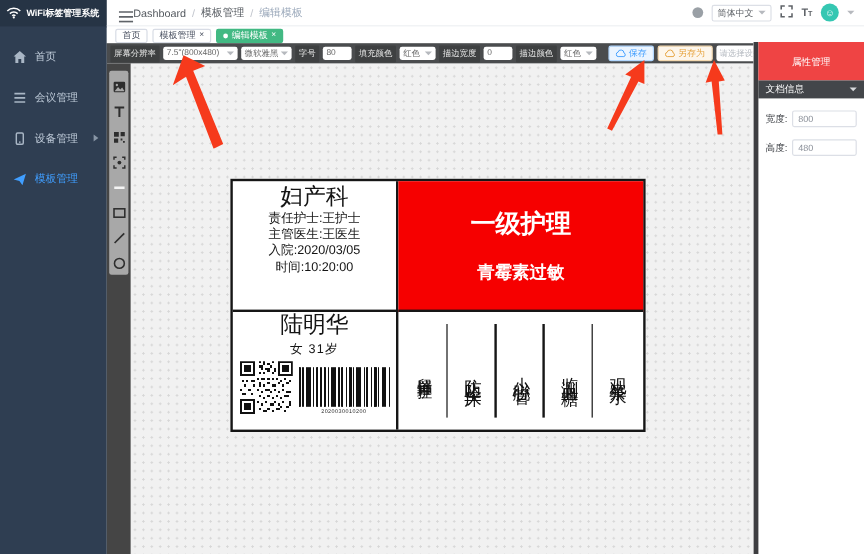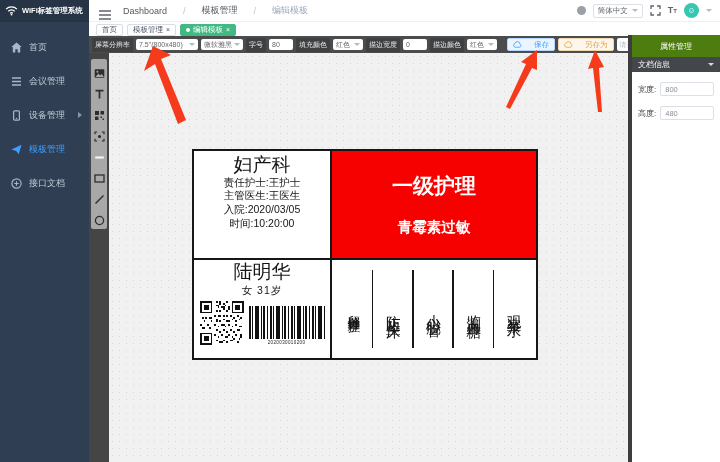--- a/index.html
+++ b/index.html
@@ -12,21 +12,21 @@
   .logo { height:22px; background:#263445; display:flex; align-items:center; gap:4px; padding:0 5px; color:#fff; font-size:7.5px; font-weight:bold; white-space:nowrap; }
   .menu { padding-top:8px; }
   .menu-item { display:flex; align-items:center; height:34px; padding:0 7px 0 11px; color:#bfcbd9; font-size:9px; cursor:pointer; }
   .menu-item .mi { width:11px; height:11px; margin-right:7px; flex:none; color:#a9b6c5; }
   .menu-item.active, .menu-item.active .mi { color:#409eff; }
   .sub-arrow { margin-left:auto; width:0; height:0; border-top:3px solid transparent; border-bottom:3px solid transparent; border-left:4px solid #8795a5; }
 
   
   .main-header { position:absolute; left:89px; top:0; width:631px; height:22px; background:#fff; border-bottom:1px solid #eef0f3; display:flex; align-items:center; padding:0 8px 0 10px; }
   .hamburger { color:#5f6368; width:12px; height:10px; flex:none; }
-  .breadcrumb { display:flex; align-items:center; gap:16px; margin-left:12px; font-size:9px; }
+  .breadcrumb { display:flex; align-items:center; gap:5px; font-size:9px; }
   .bc-item { color:#54595f; }
   .bc-sep { color:#c0c4cc; }
   .bc-last { color:#9aa8ba; }
   .header-right { margin-left:auto; display:flex; align-items:center; gap:7px; }
   .theme-dot { width:9px; height:9px; border-radius:50%; background:#9aa0a6; }
   .lang-select { height:14px; border:1px solid #dcdfe6; border-radius:2px; display:flex; align-items:center; gap:4px; padding:0 4px; font-size:7.5px; color:#5f6368; background:#fff; }
   .caret-down { width:0; height:0; border-left:3px solid transparent; border-right:3px solid transparent; border-top:3.5px solid #b6b9be; }
   .hicon { color:#5f6368; }
   .font-icon { font-size:9px; color:#5f6368; font-weight:bold; line-height:1; }
   .font-icon small { font-size:6px; }
@@ -36,21 +36,21 @@
   .tab-row { position:absolute; left:89px; top:23px; width:631px; height:13px; background:#fff; display:flex; align-items:center; gap:4px; padding-left:7px; }
   .tab { height:12px; display:flex; align-items:center; gap:3px; padding:0 5px; font-size:7.5px; color:#495060; background:#fff; border:1px solid #d8dce5; border-radius:2px; cursor:pointer; }
   .tab .dot { width:4px; height:4px; border-radius:50%; background:#fff; }
   .tab .x { font-size:7px; line-height:1; }
   .tab.active { background:#42b983; border-color:#42b983; color:#fff; }
 
   
   .toolbar { position:absolute; left:89px; top:36px; width:539px; height:17px; background:#4a4c4e; display:flex; align-items:center; gap:3px; padding:0 3px; white-space:nowrap; }
   .tlabel { background:#3e4041; color:#e9e9e9; font-size:7px; padding:2px 3px; border-radius:1px; flex:none; }
   .tselect, .tinput { background:#fff; border-radius:2px; height:11px; display:flex; align-items:center; gap:2px; padding:0 3px; color:#666; font-size:7px; flex:none; }
-  .btn { height:13px; display:flex; align-items:center; gap:12px; padding:0 5px; border-radius:2px; font-size:7.5px; border:1px solid; flex:none; cursor:pointer; }
+  .btn { height:13px; display:flex; align-items:center; gap:2px; padding:0 5px; border-radius:2px; font-size:7.5px; border:1px solid; flex:none; cursor:pointer; }
   .btn-save { background:#ecf5ff; border-color:#b3d8ff; color:#409eff; margin-left:7px; }
   .btn-saveas { background:#fdf6ec; border-color:#f5dab1; color:#e6a23c; }
   .btn-cast { background:#d9ecff; border-color:#a0cfff; color:#409eff; }
   .device-select { width:58px; color:#b4b9c0; }
   .device-select .caret-down { margin-left:auto; }
 
   
   .tool-strip { position:absolute; left:89px; top:53px; width:20px; height:409px; background:#454545; }
   .palette { position:absolute; left:2px; top:6px; width:16px; background:#a8a8a8; border-radius:2px; padding:6px 0; display:flex; flex-direction:column; align-items:center; gap:10px; }
   .ticon { width:11px; height:11px; color:#2e2e2e; cursor:pointer; }
@@ -79,21 +79,21 @@
           background-image:repeating-linear-gradient(90deg,#111 0 1px,transparent 1px 3px),
                            repeating-linear-gradient(90deg,#111 0 2px,transparent 2px 7px); }
   .bnum { font-size:4.5px; letter-spacing:.4px; color:#222; text-align:center; margin-top:1px; }
   .cell-vcare { display:flex; align-items:center; justify-content:space-evenly; padding:4px 3px; }
   .vcol { writing-mode:vertical-rl; text-orientation:upright; font-size:14.5px; letter-spacing:3px; color:#111; }
   .vcol.tight { font-size:12.5px; letter-spacing:1.5px; }
   .vdiv { width:1.5px; height:86%; background:#161616; }
 
   
   .props { position:absolute; left:628px; top:35px; width:92px; height:427px; background:#fff; border-left:4px solid #3d3d40; }
-  .props-title { height:22px; background:#4d7c0f; color:#fff; font-size:8px; display:flex; align-items:center; justify-content:center;text-align:center; }
+  .props-title { height:32px; background:#ef4444; color:#fff; font-size:8px; display:flex; align-items:center; justify-content:center;text-align:center; }
   .props-section { height:15px; background:#43464a; color:#fff; font-size:8px; display:flex; align-items:center; padding:0 6px; cursor:pointer; }
   .props-section .caret-down { margin-left:auto; border-top-color:#d7d9dc; }
   .prow { display:flex; align-items:center; gap:4px; padding:0 6px; margin-top:10px; font-size:8px; color:#3c3f44; }
   .pinput { flex:1; height:14px; border:1px solid #dcdfe6; border-radius:2px; display:flex; align-items:center; padding:0 4px; font-size:7.5px; color:#8a8f98; background:#fff; }
 
   
   .anno { position:absolute; z-index:50; pointer-events:none; }
 </style>
 </head>
 <body>
@@ -131,27 +131,20 @@
               <circle cx="5.5" cy="8.4" r="0.7" fill="currentColor"></circle>
             </svg></span>
         <span>设备管理</span>
         <span class="sub-arrow"></span>
       </div>
       <div class="menu-item active">
         <span class="mi"><svg width="11" height="11" viewBox="0 0 11 11">
               <path d="M0.4 5.6 L10.6 0.8 L7.7 10.3 L5.2 6.9 Z" fill="currentColor"></path>
             </svg></span>
         <span>模板管理</span>
-      </div>
-      <div class="menu-item">
-        <span class="mi"><svg width="11" height="11" viewBox="0 0 11 11">
-              <circle cx="5.5" cy="5.5" r="4.6" fill="none" stroke="currentColor" stroke-width="1.2"></circle>
-              <path d="M3.3 5.5h4.4M5.5 3.3v4.4" stroke="currentColor" stroke-width="1.1"></path>
-            </svg></span>
-        <span>接口文档</span>
       </div>
     </div>
   </nav>
 
   <header class="main-header">
     <span class="hamburger">
       <svg width="12" height="10" viewBox="0 0 12 10">
           <path d="M0 1h12M0 5h12M0 9h12" stroke="currentColor" stroke-width="1.4"></path>
         </svg>
     </span>

